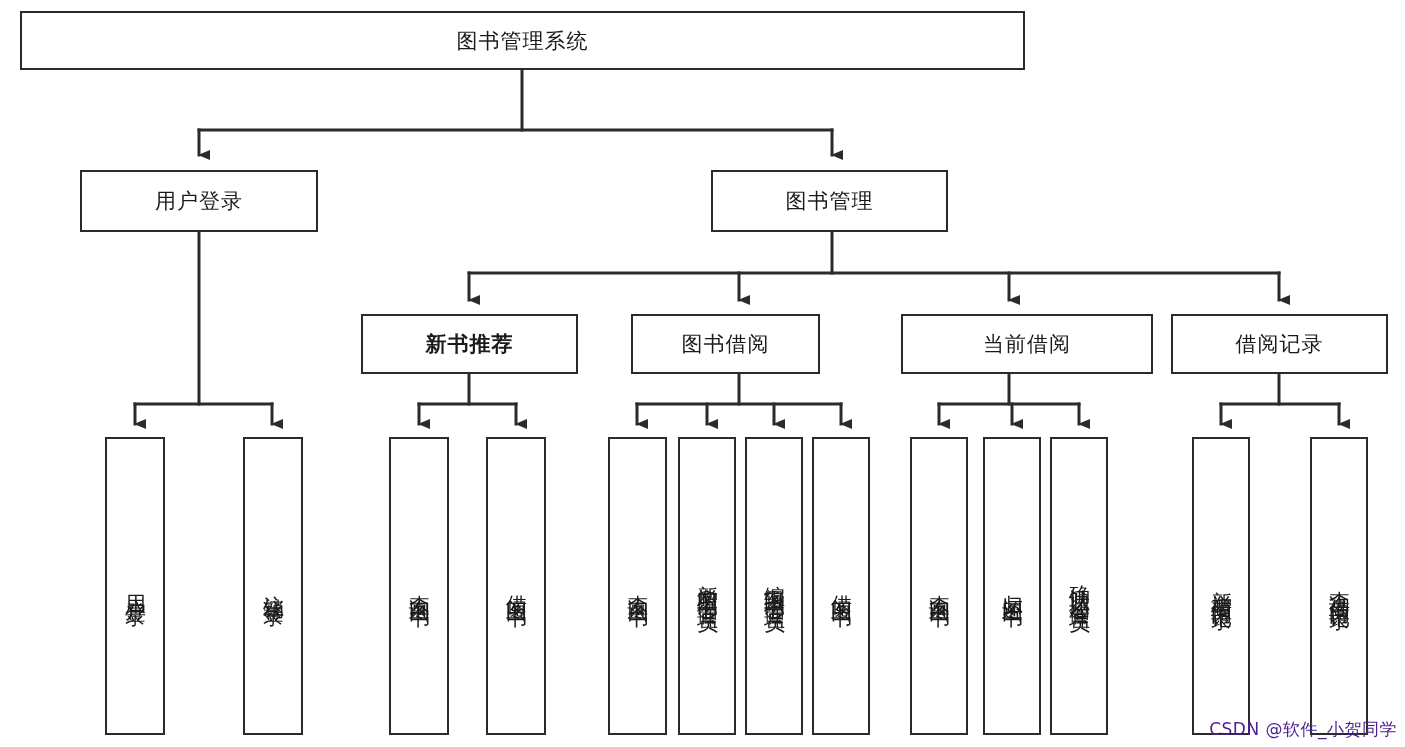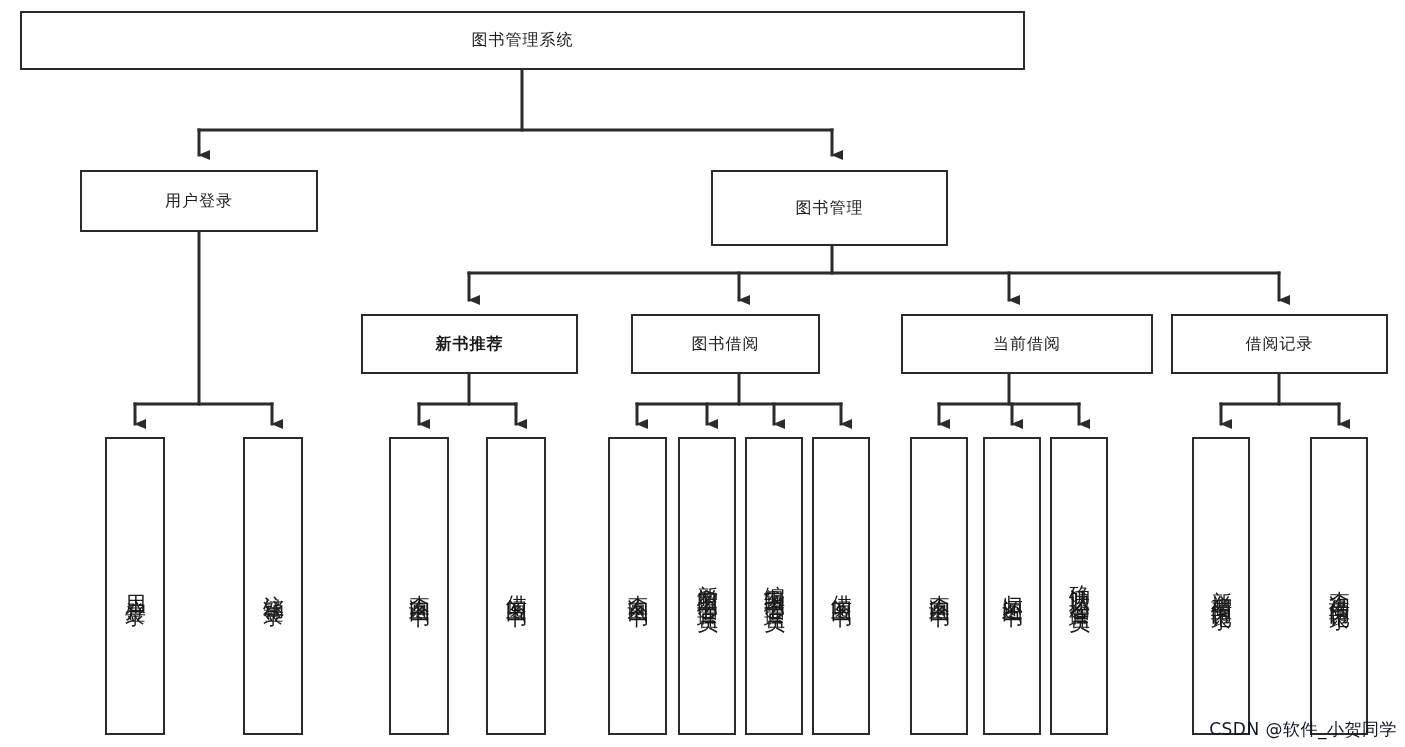--- a/index.html
+++ b/index.html
@@ -30,21 +30,21 @@
     position: absolute;
     box-sizing: border-box;
     border: 2px solid #2b2b2b;
     background: #ffffff;
     display: flex;
     align-items: center;
     justify-content: center;
     color: #1a1a1a;
   }
   .node.h {
-    font-size: 16px;
+    font-size: 21px;
     letter-spacing: 1px;
     align-items: center;
   }
   .node.v {
     font-size: 21px;
   }
   .node.v .vlabel {
     writing-mode: vertical-rl;
     text-orientation: upright;
     letter-spacing: 4px;
@@ -121,21 +121,21 @@
     </g>
   </svg>
 
   <div class="node h" style="left: 20px; top: 11px; width: 1005px; height: 59px;">
     <span class="hlabel">图书管理系统</span>
   </div>
 
   <div class="node h" style="left: 80px; top: 170px; width: 238px; height: 62px;">
     <span class="hlabel">用户登录</span>
   </div>
-  <div class="node h" style="left: 711px; top: 170px; width: 237px; height: 76px;">
+  <div class="node h" style="left: 711px; top: 170px; width: 237px; height: 62px;">
     <span class="hlabel">图书管理</span>
   </div>
 
   <div class="node h" style="left: 361px; top: 314px; width: 217px; height: 60px; font-weight: bold;">
     <span class="hlabel">新书推荐</span>
   </div>
   <div class="node h" style="left: 631px; top: 314px; width: 189px; height: 60px;">
     <span class="hlabel">图书借阅</span>
   </div>
   <div class="node h" style="left: 901px; top: 314px; width: 252px; height: 60px;">
@@ -178,14 +178,14 @@
   <div class="node v" style="left: 1050px; top: 437px; width: 58px; height: 298px;">
     <span class="vlabel">确认归还（管理员）</span>
   </div>
   <div class="node v" style="left: 1192px; top: 437px; width: 58px; height: 298px;">
     <span class="vlabel">新增借阅记录</span>
   </div>
   <div class="node v" style="left: 1310px; top: 437px; width: 58px; height: 298px;">
     <span class="vlabel">查询借阅记录</span>
   </div>
 
-  <div id="watermark" style="color: #0f172a;">CSDN @软件_小贺同学</div>
+  <div id="watermark" style="color: #4c1d95;">CSDN @软件_小贺同学</div>
 </div>
 
 </body></html>

